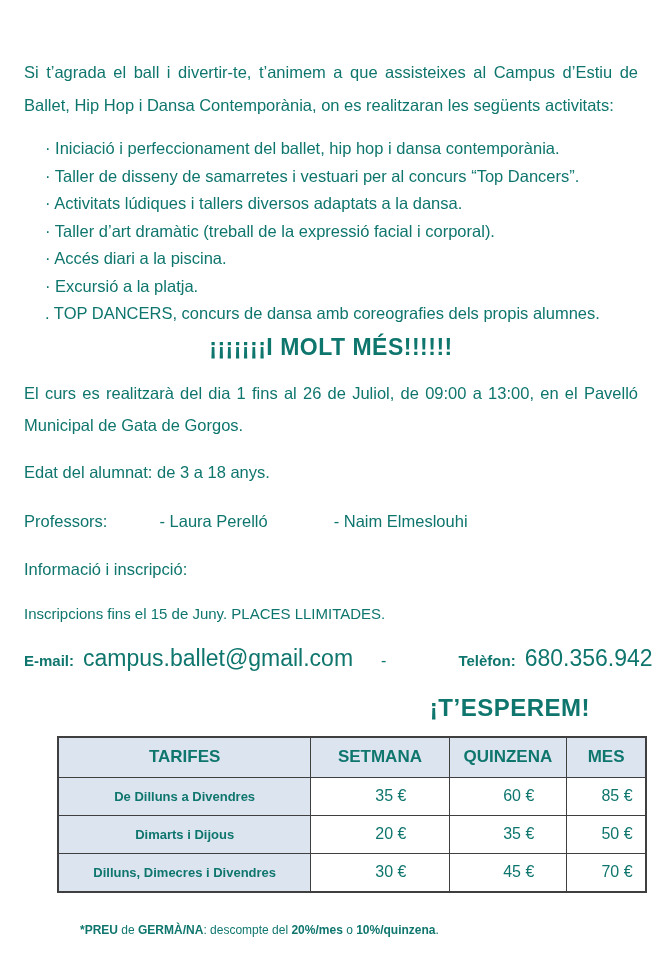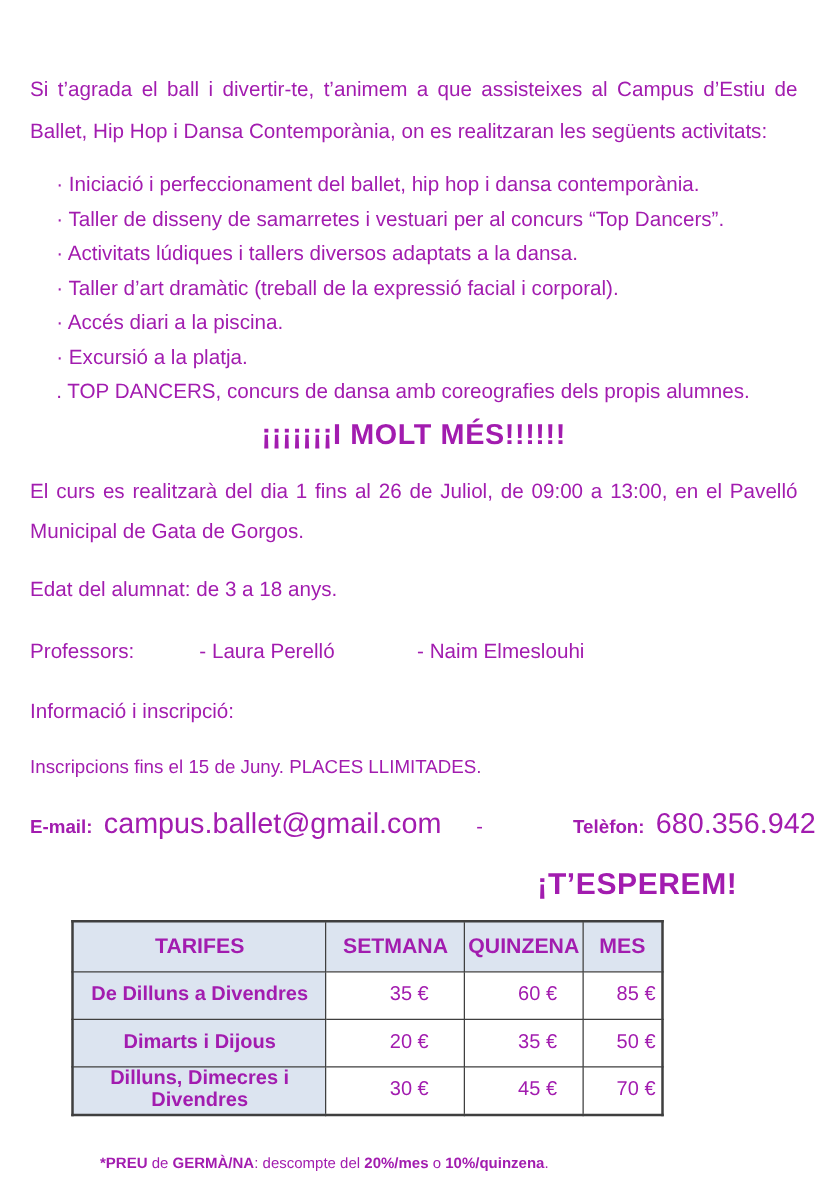--- a/index.html
+++ b/index.html
@@ -5,21 +5,21 @@
   html, body {
     margin: 0;
     padding: 0;
     background: #ffffff;
   }
   .page {
     position: relative;
     width: 662px;
     height: 960px;
     background: #ffffff;
-    color: #a21caf;
+    color: #0f766e;
     font-family: "Liberation Sans", sans-serif;
     overflow: hidden;
     box-sizing: border-box;
     padding: 56px 24px 0 24px;
   }
   .intro {
     margin: 0;
     font-size: 16.5px;
     line-height: 32.5px;
     text-align: justify;
@@ -92,42 +92,42 @@
   .esperem {
     margin-top: 22px;
     text-align: right;
     padding-right: 48px;
     font-size: 24px;
     font-weight: bold;
     letter-spacing: 0.5px;
   }
   table.tarifes {
     border-collapse: collapse;
-    width: 474px;
+    width: 590px;
     margin: 14px 0 0 33px;
     border: 2px solid #3f3f3f;
     table-layout: fixed;
   }
   table.tarifes th,
   table.tarifes td {
     border: 1.5px solid #3f3f3f;
     height: 37px;
     text-align: center;
     vertical-align: middle;
     padding: 0 2px;
   }
   table.tarifes th {
     background: #dce4f0;
     font-size: 17px;
     font-weight: bold;
     height: 39px;
   }
   table.tarifes td.rowlabel {
     background: #dce4f0;
-    font-size: 16px;
+    font-size: 13px;
     font-weight: bold;
   }
   table.tarifes td.val {
     background: #ffffff;
     font-size: 16px;
     font-weight: normal;
     padding-left: 24px;
   }
   .footnote {
     margin: 26px 0 0 56px;

